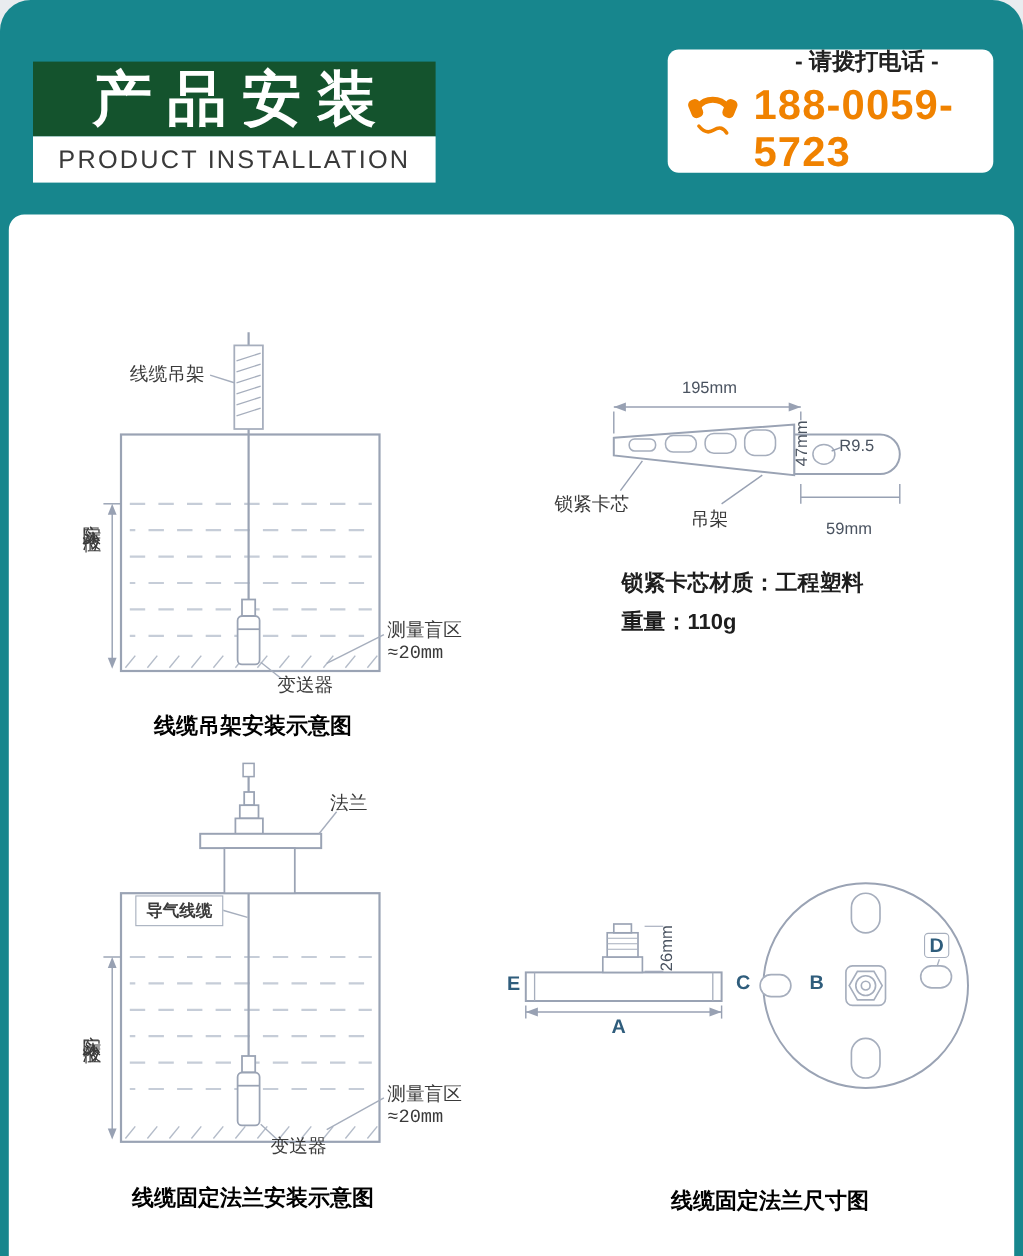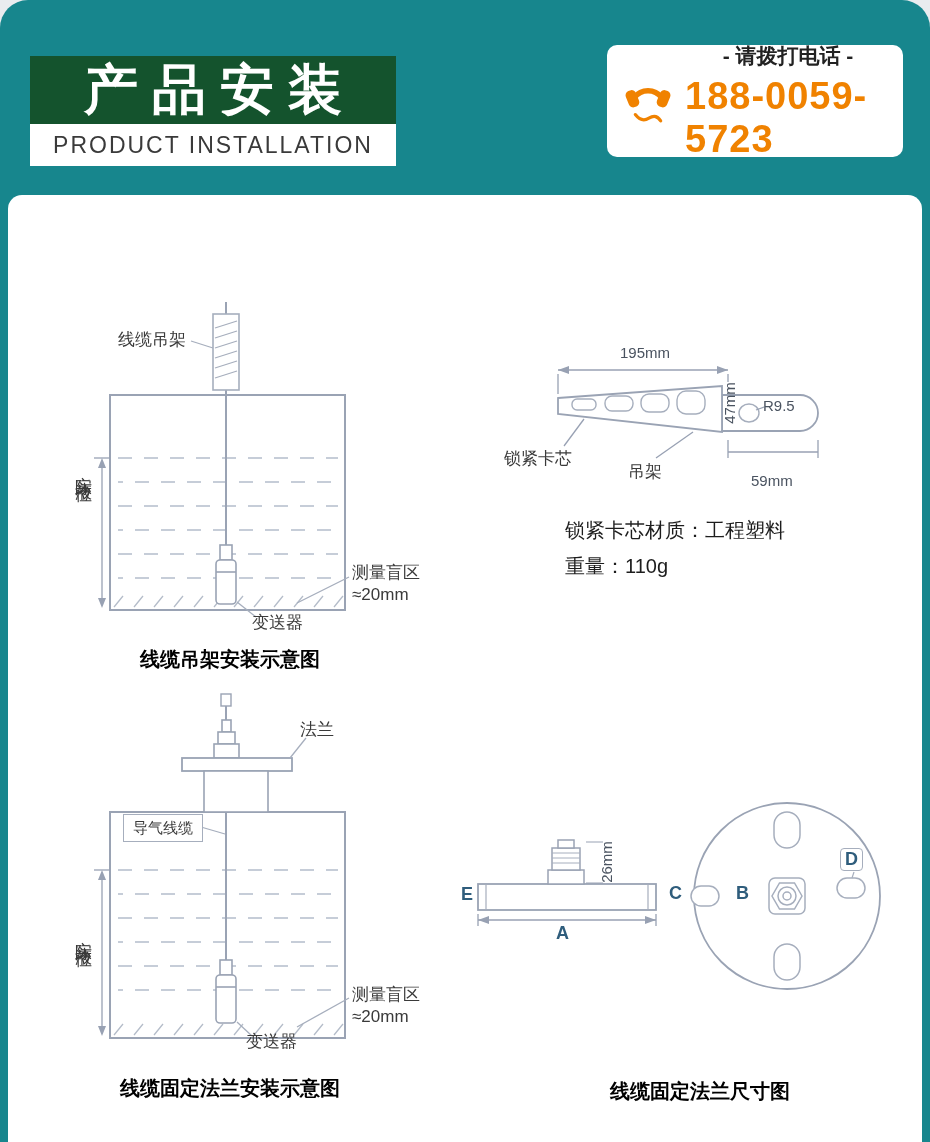--- a/index.html
+++ b/index.html
@@ -19,31 +19,31 @@
   .phone-number{font-size:38px;font-weight:bold;color:#F08200;margin-top:5px;letter-spacing:1px;}
 
   
   .diag{position:absolute;}
   .d1{left:60px;top:300px;width:380px;height:380px;}
   .d2{left:460px;top:300px;width:460px;height:380px;}
   .d3{left:60px;top:690px;width:380px;height:420px;}
   .d4{left:455px;top:790px;width:470px;height:330px;}
   .diag svg{position:absolute;left:0;top:0;}
 
-  .lbl{position:absolute;font-size:17px;color:#3a3a3a;white-space:nowrap;}
+  .lbl{position:absolute;font-size:17px;color:#3a3a3a;white-space:nowrap;font-family:Liberation Mono, monospace;}
   .dim{position:absolute;font-size:15px;color:#4a5360;white-space:nowrap;}
   .rot{transform:rotate(-90deg);transform-origin:center;text-align:center;width:50px;height:18px;line-height:18px;}
   .letter{position:absolute;font-size:18px;font-weight:bold;color:#2F5D7C;white-space:nowrap;}
   .boxed{border:1.5px solid #A6AEBD;border-radius:4px;padding:0 4px;}
   .vlabel{position:absolute;writing-mode:vertical-rl;text-orientation:upright;font-size:17px;color:#3a3a3a;letter-spacing:3px;}
   .caption{position:absolute;font-weight:bold;font-size:20px;color:#000000;text-align:center;white-space:nowrap;}
   .boxlbl{position:absolute;border:1.5px solid #A6AEBD;background:#fff;font-size:15px;color:#3a3a3a;
     display:flex;align-items:center;justify-content:center;white-space:nowrap;}
   .specs{position:absolute;left:105px;top:212px;}
-  .spec-line{font-size:20px;color:#1d1d1d;line-height:36px;font-weight:400;white-space:nowrap;}
+  .spec-line{font-size:20px;color:#1d1d1d;line-height:36px;font-weight:700;white-space:nowrap;}
 </style>
 </head>
 <body>
 
 <div class="page">
   <div class="white-panel"></div>
 
   <div class="title-red">产品安装</div>
   <div class="title-white">PRODUCT INSTALLATION</div>
 
@@ -209,21 +209,21 @@
         <line x1="156" y1="297" x2="176" y2="297"></line>
       </g>
       <g stroke="#A6AEBD" stroke-width="1.3">
         <line x1="246" y1="48" x2="230" y2="68"></line>
         <line x1="141" y1="137" x2="165" y2="144"></line>
         <line x1="289" y1="308" x2="237" y2="337"></line>
         <line x1="192" y1="346" x2="177" y2="332"></line>
       </g>
     </svg>
     <div class="lbl" style="left:240px;top:28px;">法兰</div>
-    <div class="boxlbl" style="left:63px;top:124px;width:78px;height:26px;">导气线缆</div>
+    <div class="boxlbl" style="left:63px;top:124px;width:78px;height:26px;font-weight:bold;">导气线缆</div>
     <div class="vlabel" style="left:12px;top:238px;">实际液位</div>
     <div class="lbl" style="left:292px;top:293px;">测量盲区</div>
     <div class="lbl" style="left:292px;top:317px;">≈20mm</div>
     <div class="lbl" style="left:186px;top:340px;">变送器</div>
     <div class="caption" style="left:0;top:385px;width:340px;">线缆固定法兰安装示意图</div>
   </div>
 
   <div class="diag d4">
     <svg width="470" height="230" viewBox="0 0 470 230">
       <g>

